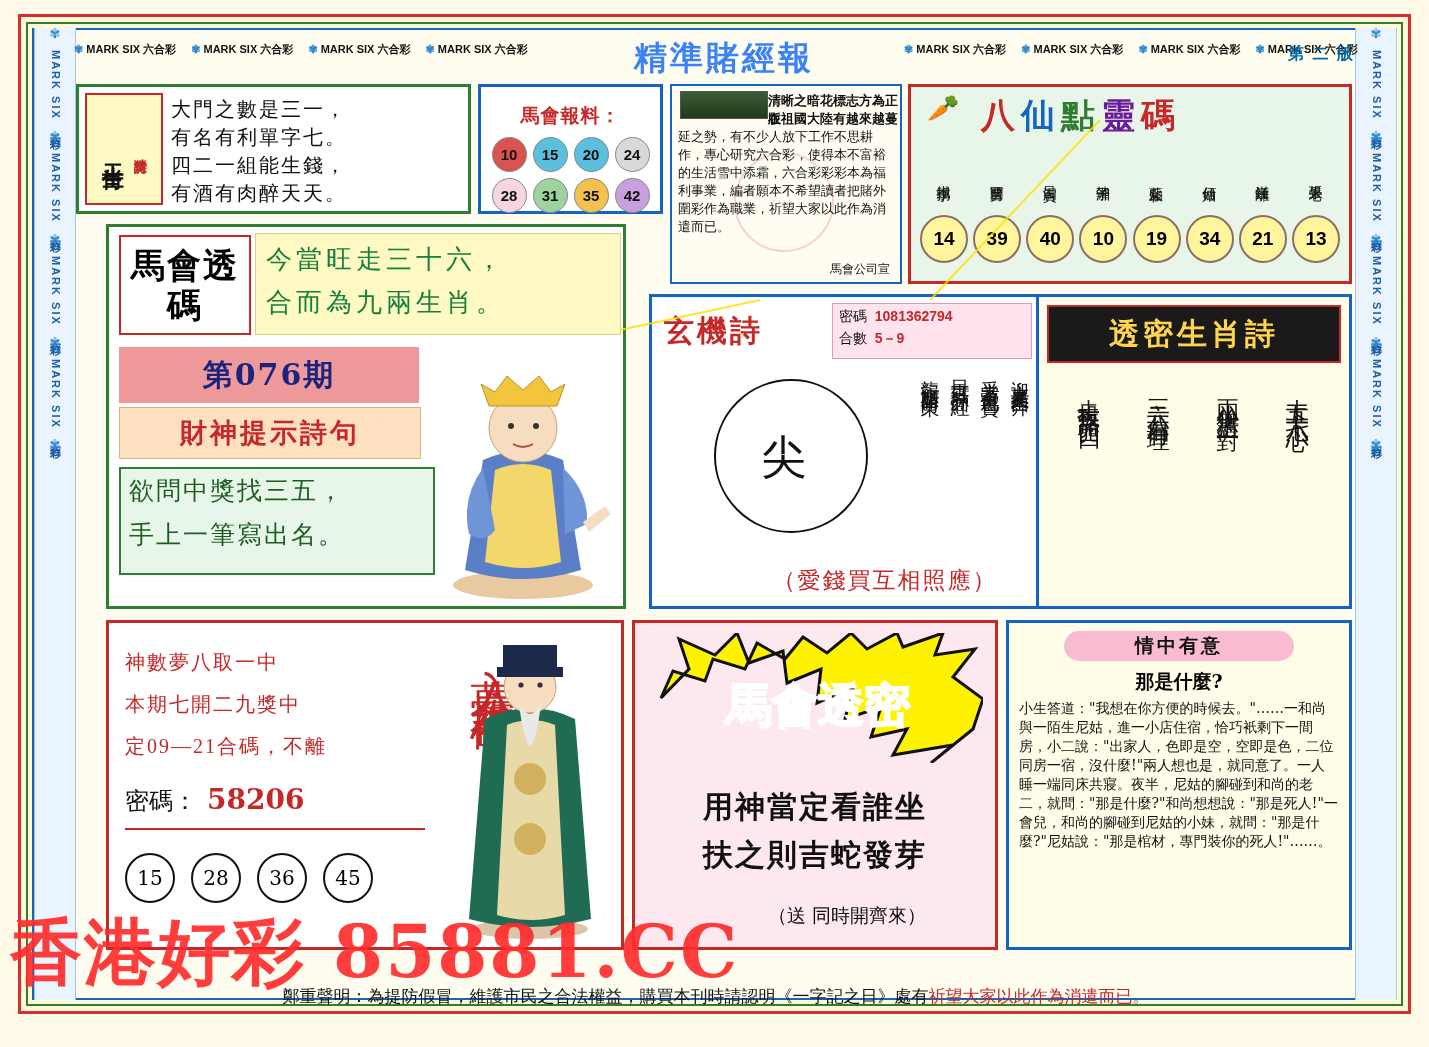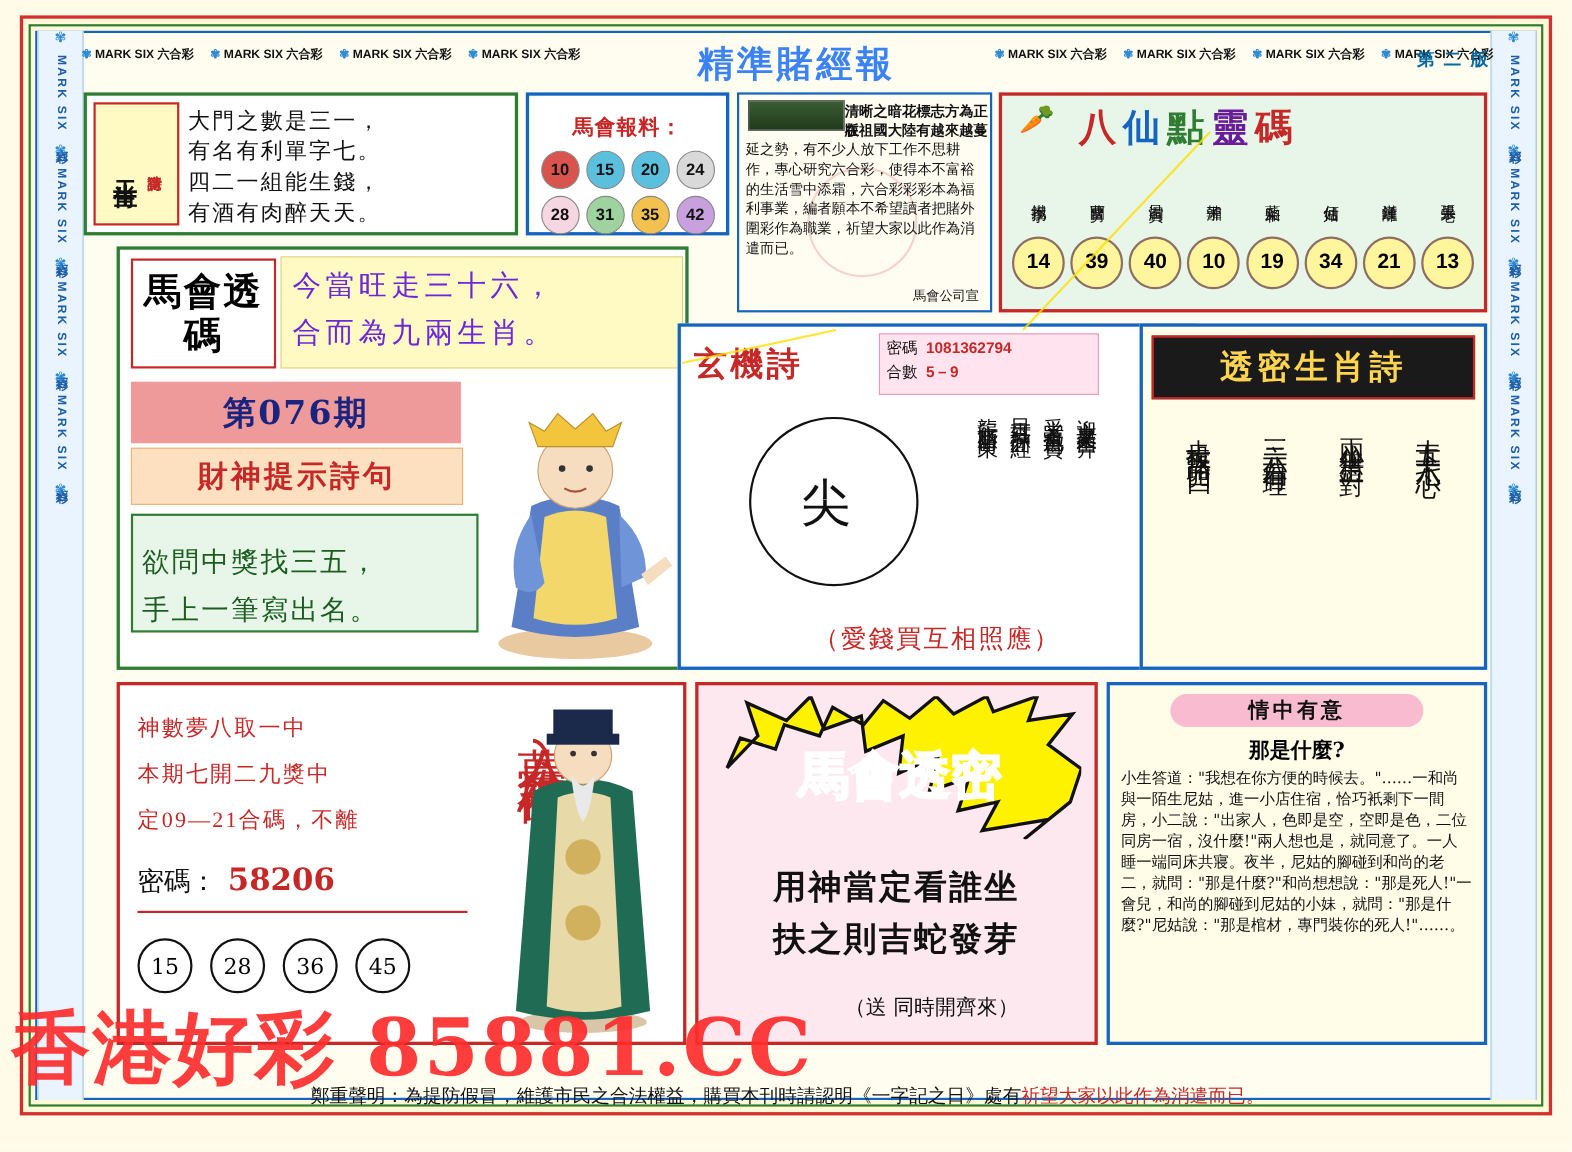--- a/index.html
+++ b/index.html
@@ -59,31 +59,31 @@
   .pD .cells{display:flex;justify-content:space-between;padding:2px 8px 0;}
   .pD .cell{width:50px;text-align:center;}
   .pD .cell .nm{writing-mode:vertical-rl;font-size:14px;color:#111;height:70px;margin:0 auto;letter-spacing:1px;font-family:"DejaVu Serif",serif;}
   .pD .cell .num{width:44px;height:44px;margin:4px auto 0;border-radius:50%;border:2px solid #8d6e63;display:flex;align-items:center;justify-content:center;font-size:19px;font-weight:bold;background:#fff59d;}
 
   
   .pE{left:106px;top:224px;width:520px;height:385px;border:3px solid #2e7d32;background:#fff;}
   .pE .tbox{position:absolute;left:10px;top:8px;width:128px;height:96px;border:2px solid #c62828;background:#fff;display:flex;align-items:center;justify-content:center;}
   .pE .tbox .t{font-size:34px;font-weight:bold;font-family:"DejaVu Serif",serif;line-height:40px;text-align:center;letter-spacing:2px;}
   .pE .yel{position:absolute;left:146px;top:6px;width:364px;height:100px;background:#fff9c4;border:1px solid #e0d080;}
-  .pE .yel .l1,.pE .yel .l2{font-family:"DejaVu Serif",serif;font-size:26px;letter-spacing:4px;color:#6d28d9;margin:8px 0 0 10px;}
+  .pE .yel .l1,.pE .yel .l2{font-family:"DejaVu Serif",serif;font-size:26px;letter-spacing:4px;color:#15803d;margin:8px 0 0 10px;}
   .pE .redbar{position:absolute;left:10px;top:120px;width:300px;height:56px;background:#ef9a9a;display:flex;align-items:center;justify-content:center;}
   .pE .redbar span{font-size:30px;font-weight:bold;color:#1a237e;font-family:"DejaVu Serif",serif;letter-spacing:2px;}
   .pE .orangebar{position:absolute;left:10px;top:180px;width:300px;height:50px;background:#fde0c0;border:1px solid #e8b07a;display:flex;align-items:center;justify-content:center;}
   .pE .orangebar span{font-size:27px;font-weight:bold;color:#c62828;font-family:"DejaVu Serif",serif;letter-spacing:3px;}
-  .pE .greenbox{position:absolute;left:10px;top:240px;width:316px;height:108px;border:2px solid #2e7d32;background:#e8f5e9;padding:20px 8px;box-sizing:border-box;}
+  .pE .greenbox{position:absolute;left:10px;top:240px;width:316px;height:108px;border:2px solid #2e7d32;background:#e8f5e9;padding:0 8px;box-sizing:border-box;}
   .pE .greenbox div{font-family:"DejaVu Serif",serif;font-size:25px;color:#1b5e20;letter-spacing:2px;line-height:44px;}
   .god{position:absolute;right:10px;bottom:6px;width:180px;height:250px;}
 
   
-  .pF{left:616px;top:294px;width:472px;height:315px;border:3px solid #1565c0;background:#fff;}
+  .pF{left:649px;top:294px;width:472px;height:315px;border:3px solid #1565c0;background:#fff;}
   .pF .hd{position:absolute;left:12px;top:14px;font-size:30px;font-weight:bold;color:#c62828;font-family:"DejaVu Serif",serif;letter-spacing:3px;}
   .pF .pw{position:absolute;left:180px;top:6px;width:200px;height:56px;background:#ffe3ee;border:1px solid #e59ab8;font-size:14px;padding:4px 6px;box-sizing:border-box;color:#111;}
   .pF .pw b{color:#c62828;}
   .pF .poem{position:absolute;left:238px;top:68px;width:144px;height:190px;display:flex;flex-direction:row-reverse;gap:4px;}
   .pF .poem span{writing-mode:vertical-rl;font-family:"DejaVu Serif",serif;font-size:19px;letter-spacing:3px;color:#111;}
   .pF .circle{position:absolute;left:62px;top:82px;width:150px;height:150px;border:2px solid #111;border-radius:50%;}
   .pF .circle .g{position:absolute;left:45px;top:46px;font-size:46px;color:#111;font-family:"DejaVu Serif",serif;}
   .pF .foot{position:absolute;left:0;bottom:10px;width:100%;text-align:center;font-size:23px;color:#c62828;font-family:"DejaVu Serif",serif;letter-spacing:2px;}
 
   

